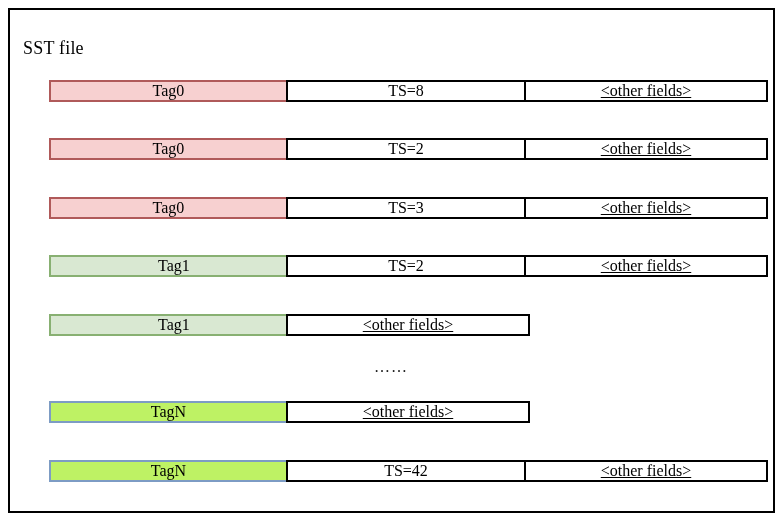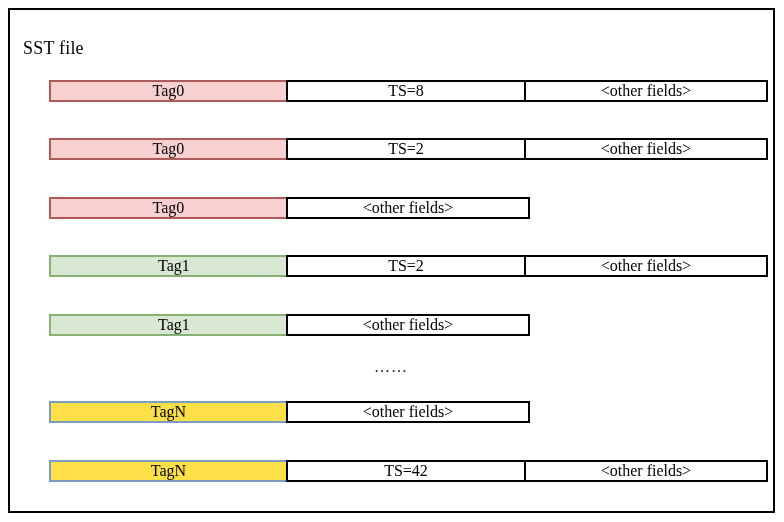--- a/index.html
+++ b/index.html
@@ -76,34 +76,35 @@
     margin-left: -2px;
     border: 2px solid #000000;
     background: #ffffff;
   }
 
   .cell-other {
     width: 244px;
     margin-left: -2px;
     border: 2px solid #000000;
     background: #ffffff;
+    text-decoration: underline;
   }
 
   
   .tag-pink {
     background: #f7d0d0;
     border-color: #b05a5a;
   }
   .tag-green {
     background: #d9e8d2;
     border-color: #88b072;
     padding-left: 11px;
   }
   .tag-blue {
-    background: #fde047;
+    background: #bef264;
     border-color: #7d9cc4;
   }
 
   
   .ellipsis-row {
     position: absolute;
     left: 271px;
     width: 240px;
     height: 18px;
     display: flex;
@@ -134,20 +135,21 @@
   </div>
 
   <div class="record-row" style="top:128px;">
     <div class="cell cell-tag tag-pink">Tag0</div>
     <div class="cell cell-ts">TS=2</div>
     <div class="cell cell-other">&lt;other fields&gt;</div>
   </div>
 
   <div class="record-row" style="top:187px;">
     <div class="cell cell-tag tag-pink">Tag0</div>
+    <div class="cell cell-ts">TS=3</div>
     <div class="cell cell-other">&lt;other fields&gt;</div>
   </div>
 
   <div class="record-row" style="top:245px;">
     <div class="cell cell-tag tag-green">Tag1</div>
     <div class="cell cell-ts">TS=2</div>
     <div class="cell cell-other">&lt;other fields&gt;</div>
   </div>
 
   <div class="record-row" style="top:304px;">

